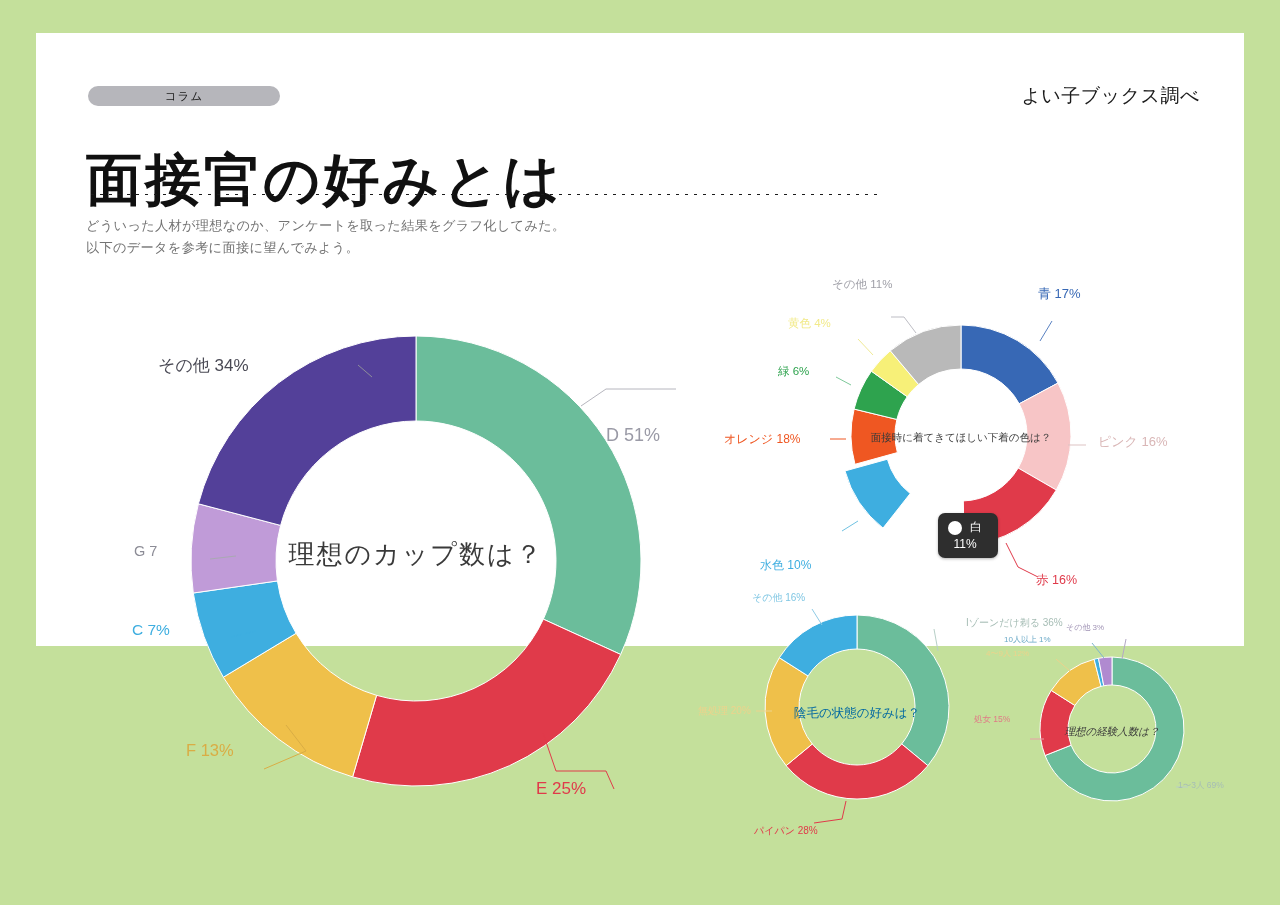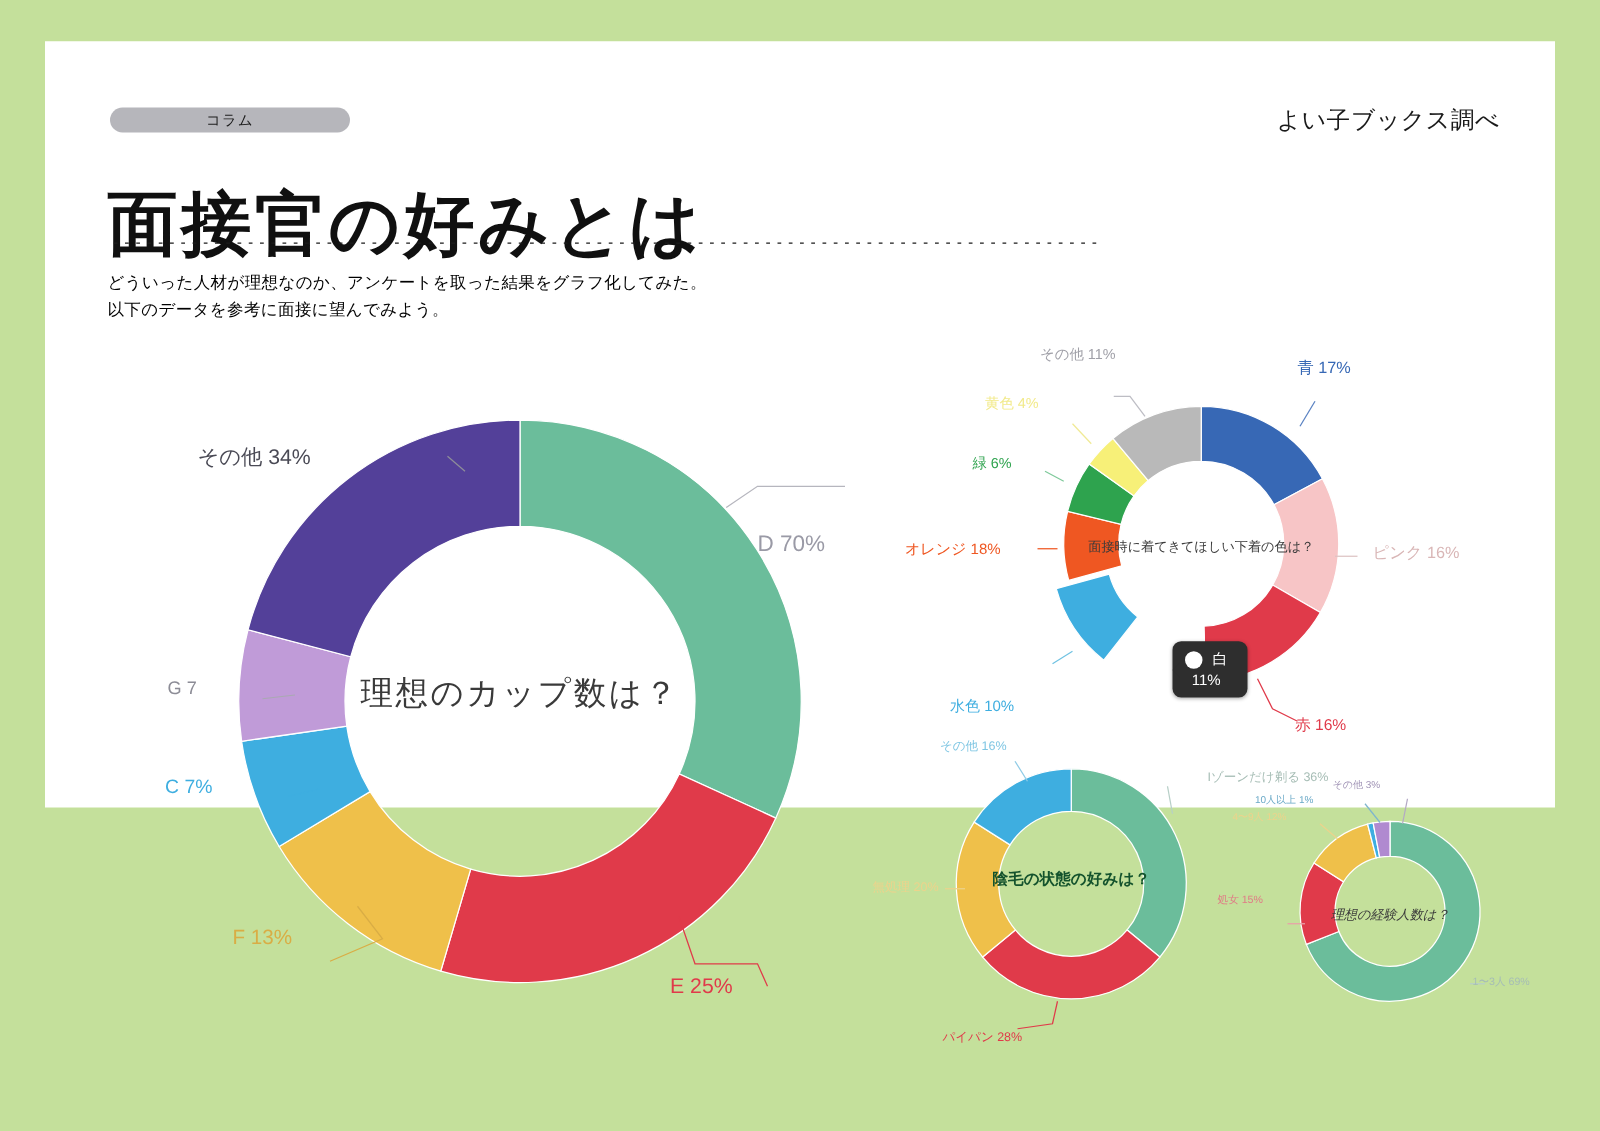--- a/index.html
+++ b/index.html
@@ -36,21 +36,21 @@
     font-family:"DejaVu Sans","Liberation Sans",sans-serif;
   }
   .dotted{
     position:absolute;left:52px;top:158px;
     width:790px;height:4px;
     background-image:radial-gradient(circle,#1a1a1a 1.7px,transparent 1.8px);
     background-size:9px 9px;background-repeat:repeat-x;
   }
   .lede{
     position:absolute;left:50px;top:182px;
-    font-size:13.2px;color:#000000;line-height:1.65;
+    font-size:13.2px;color:#737373;line-height:1.65;
     letter-spacing:.3px;
   }
   
   .chart{position:absolute;}
   .chart svg{display:block;overflow:visible;}
   .center-label{
     position:absolute;left:0;right:0;
     text-align:center;color:#3a3a3a;
     pointer-events:none;
   }
@@ -115,21 +115,21 @@
         <polyline points="236,76 222,64" fill="none" stroke="#8e8e99" stroke-width="1"></polyline>
       </svg>
     <div class="center-label" style="top:236px;font-size:26px;letter-spacing:2px;">
       <span>理想のカップ数は？</span>
     </div>
     <div class="lbl" style="left:22px;top:55px;font-size:17px;color:#4a4a55;"><span>その他 34%</span></div>
     <div class="lbl" style="left:-2px;top:242px;font-size:14.5px;color:#8c8c96;"><span>G 7</span></div>
     <div class="lbl" style="left:-4px;top:320px;font-size:15.5px;color:#3eaee0;"><span>C 7%</span></div>
     <div class="lbl" style="left:50px;top:440px;font-size:16.5px;color:#d9ad45;"><span>F 13%</span></div>
     <div class="lbl" style="left:400px;top:478px;font-size:17px;color:#e03a4a;"><span>E 25%</span></div>
-    <div class="lbl" style="left:470px;top:124px;font-size:18px;color:#9a9aa6;"><span>D 70%</span></div>
+    <div class="lbl" style="left:470px;top:124px;font-size:18px;color:#9a9aa6;"><span>D 51%</span></div>
   </div>
 
   <div class="chart" id="chart2" style="left:760px;top:252px;width:330px;height:310px;">
     <svg id="svg2" width="330" height="310" viewBox="0 0 330 310">
         <path d="M165 40 A110 110 0 0 1 261.95986997923404 98.05018177500492 L223.17592198754042 118.83010906500294 A66 66 0 0 0 165 84 Z" fill="#3768b5" stroke="#ffffff" stroke-width="1"></path>
         <path d="M261.95986997923404 98.05018177500492 A110 110 0 0 1 260.2627944162882 205 L222.15767664977295 183 A66 66 0 0 0 223.17592198754042 118.83010906500294 Z" fill="#f7c5c6" stroke="#ffffff" stroke-width="1"></path>
         <path d="M260.2627944162882 205 A110 110 0 0 1 168.49007268478744 259.94461966215033 L167.09404361087246 215.96677179729022 A66 66 0 0 0 222.15767664977295 183 Z" fill="#e03a4a" stroke="#ffffff" stroke-width="1"></path>
         <path d="M168.49007268478744 259.94461966215033 A110 110 0 0 1 97.00251151573342 236.46584042170662 L124.20150690944004 201.87950425302398 A66 66 0 0 0 167.09404361087246 215.96677179729022 Z" fill="#ffffff" stroke="#ffffff" stroke-width="1"></path>
         <path d="M87.01167326011615 243.11288118809995 A110 110 0 0 1 48.98652430278911 185.9591602722972 L91.39557927942656 174.23431246993565 A66 66 0 0 0 114.21066865382278 208.5265450194173 Z" fill="#3eaee0" stroke="#ffffff" stroke-width="1"></path>
         <path d="M58.97736255840637 179.31211950590387 A110 110 0 0 1 58.10072748441041 124.06651709396301 L100.86043649064624 134.4399102563778 A66 66 0 0 0 101.38641753504382 167.5872717035423 Z" fill="#ef5722" stroke="#ffffff" stroke-width="1"></path>
@@ -170,21 +170,21 @@
     <svg id="svg3" width="230" height="230" viewBox="0 0 230 230">
         <path d="M115 16 A92 92 0 0 1 185.8872183353726 166.64300705687947 L159.68976808099578 144.970591405424 A58 58 0 0 0 115 50 Z" fill="#6bbd9b" stroke="#ffffff" stroke-width="1"></path>
         <path d="M185.8872183353726 166.64300705687947 A92 92 0 0 1 44.11278166462738 166.64300705687944 L70.31023191900422 144.970591405424 A58 58 0 0 0 159.68976808099578 144.970591405424 Z" fill="#e03a4a" stroke="#ffffff" stroke-width="1"></path>
         <path d="M44.11278166462738 166.64300705687944 A92 92 0 0 1 37.32183085381462 58.7039348619323 L66.02898032088314 76.92204589121819 A58 58 0 0 0 70.31023191900422 144.970591405424 Z" fill="#efc04a" stroke="#ffffff" stroke-width="1"></path>
         <path d="M37.32183085381462 58.7039348619323 A92 92 0 0 1 114.99999999999999 16 L114.99999999999999 50 A58 58 0 0 0 66.02898032088314 76.92204589121819 Z" fill="#3eaee0" stroke="#ffffff" stroke-width="1"></path>
         <polyline points="80,26 70,10" fill="none" stroke="#8fcbe6" stroke-width="1"></polyline>
         <polyline points="30,112 14,112" fill="none" stroke="#ecd38c" stroke-width="1"></polyline>
         <polyline points="104,202 100,220 72,224" fill="none" stroke="#e03a4a" stroke-width="1"></polyline>
         <polyline points="196,52 192,30" fill="none" stroke="#b7cfc7" stroke-width="1"></polyline>
       </svg>
-    <div class="center-label" style="top:96px;font-size:12.5px;color:#14532d;font-weight:bold;">
+    <div class="center-label" style="top:106px;font-size:12.5px;color:#0369a1;">
       <span>陰毛の状態の好みは？</span>
     </div>
     <div class="lbl" style="left:10px;top:-7px;font-size:10px;color:#7fc6e3;"><span>その他 16%</span></div>
     <div class="lbl" style="left:-44px;top:106px;font-size:10px;color:#ecd38c;"><span>無処理 20%</span></div>
     <div class="lbl" style="left:12px;top:226px;font-size:10px;color:#e03a4a;"><span>パイパン 28%</span></div>
     <div class="lbl" style="left:192px;top:18px;font-size:10px;color:#a6bdb5;margin-left:32px;"><span>Iゾーンだけ剃る 36%</span></div>
   </div>
 
   <div class="chart" id="chart4" style="left:986px;top:612px;width:180px;height:180px;">
     <svg id="svg4" width="180" height="180" viewBox="0 0 180 180">

